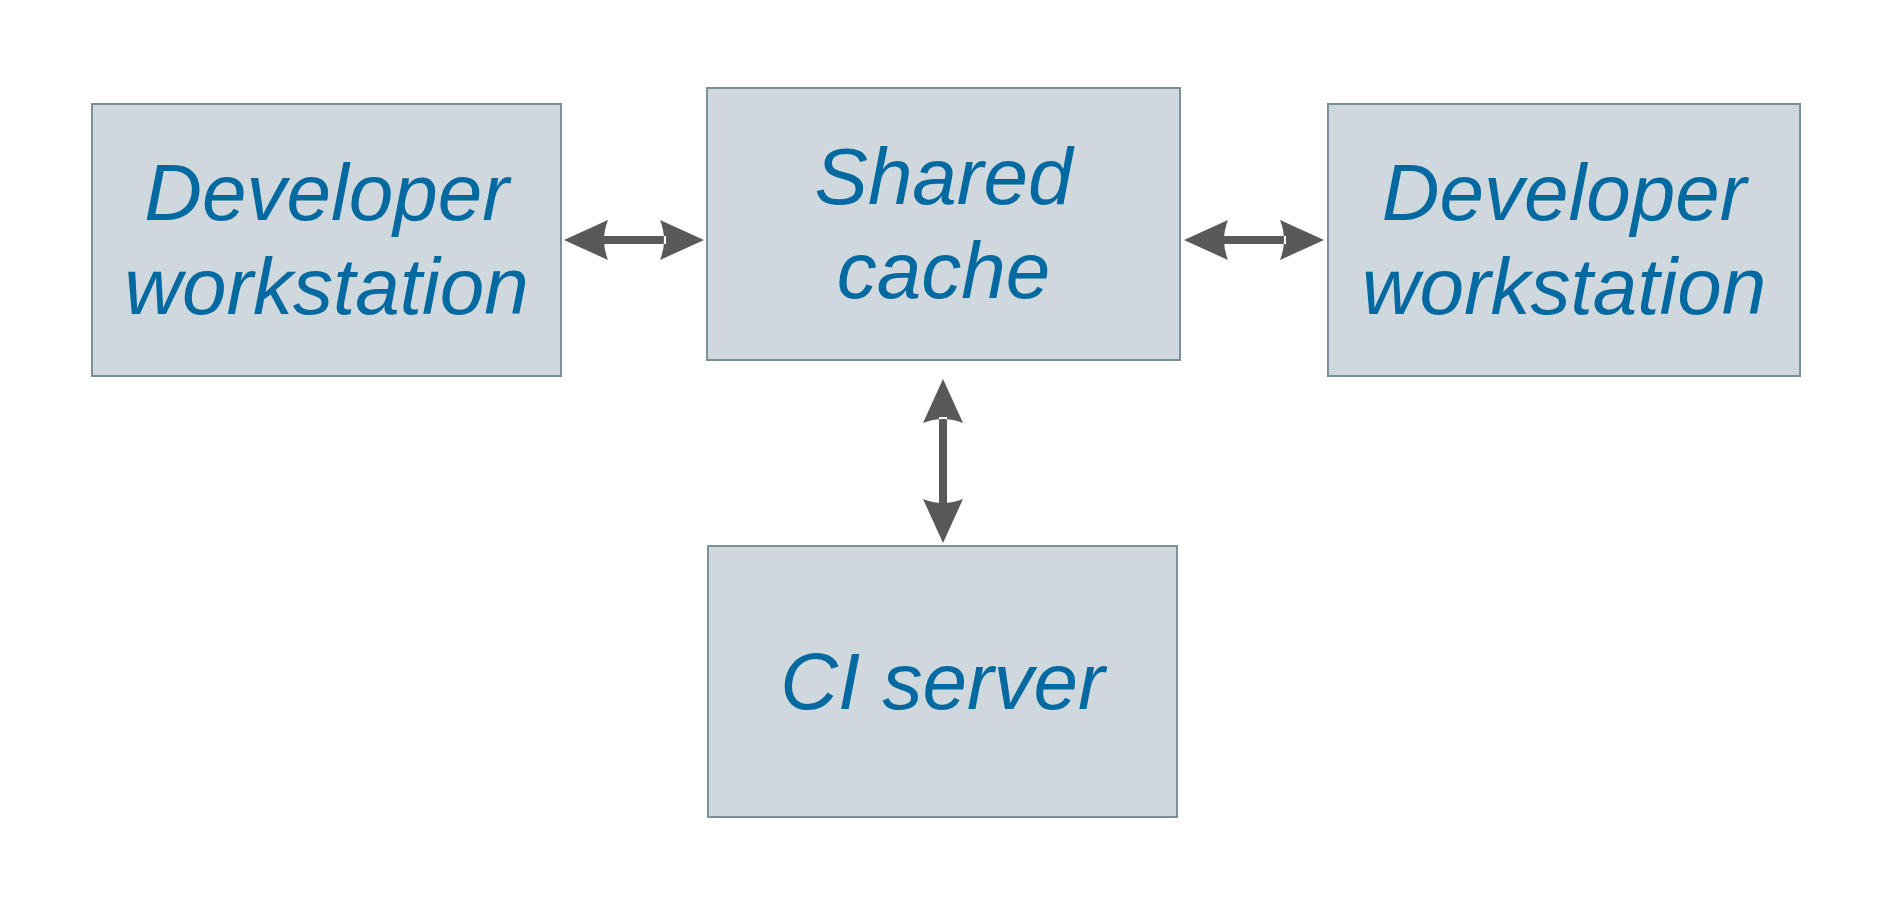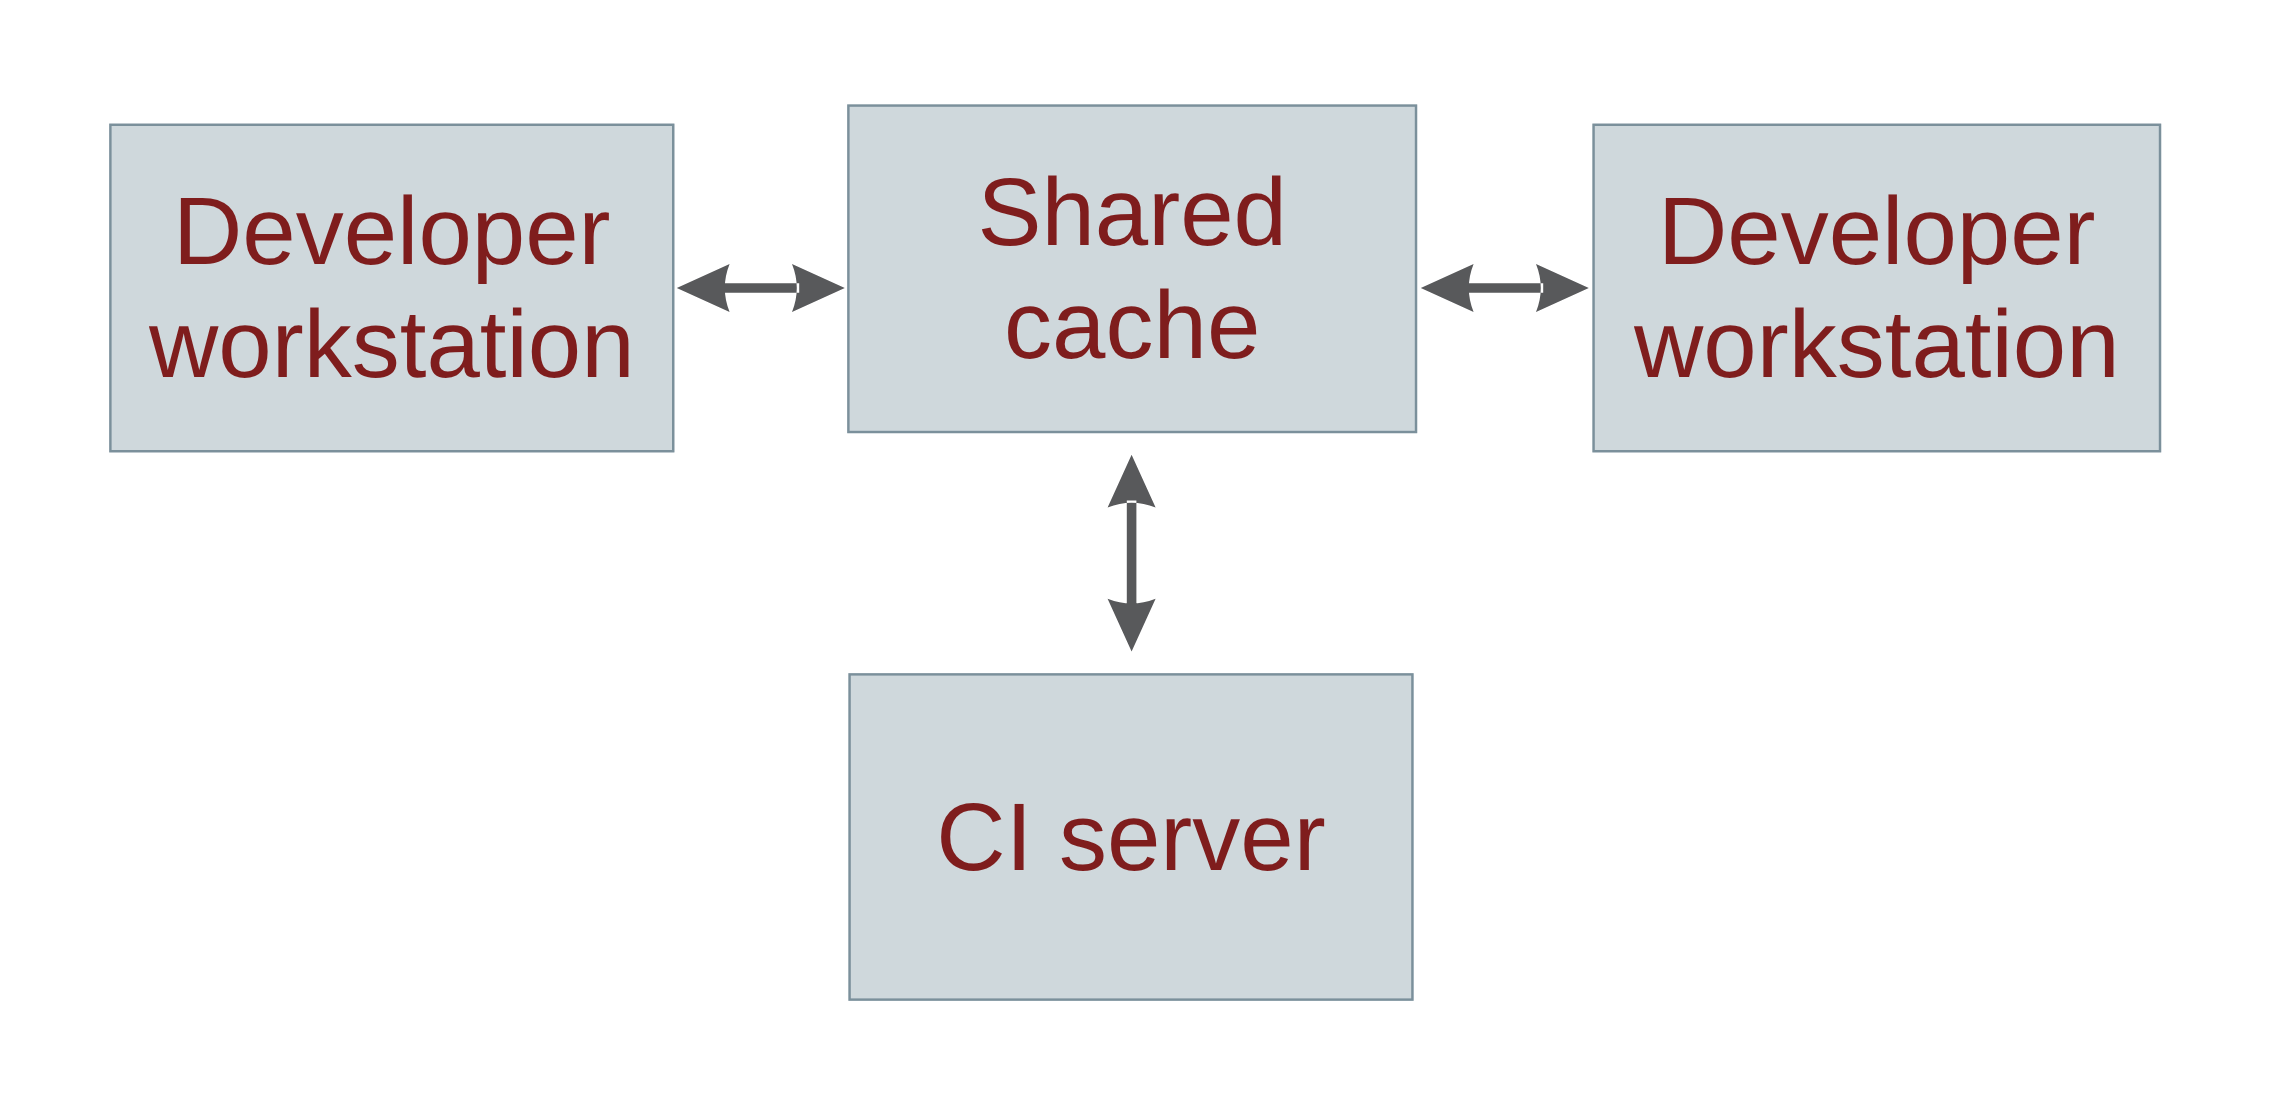--- a/index.html
+++ b/index.html
@@ -19,24 +19,25 @@
     position: absolute;
     background: #cfd8dc;
     border: 2px solid #7b909b;
     box-sizing: border-box;
     display: flex;
     align-items: center;
     justify-content: center;
     text-align: center;
   }
   .node-label {
-    color: #7f1d1d;
+    color: #0369a1;
     font-size: 80px;
     line-height: 94px;
     letter-spacing: 0px;
+    font-style: italic;
   }
   .node-label span {
     display: block;
   }
   .arrow {
     position: absolute;
     display: block;
   }
 </style>
 </head>
@@ -58,21 +59,21 @@
     </div>
   </div>
 
   <div class="node" style="left:1327px; top:103px; width:474px; height:274px;">
     <div class="node-label">
       <span>Developer</span>
       <span>workstation</span>
     </div>
   </div>
 
-  <div class="node" style="left:707px; top:545px; width:471px; height:273px;margin-top:16px;">
+  <div class="node" style="left:707px; top:545px; width:471px; height:273px;">
     <div class="node-label">
       <span>CI server</span>
     </div>
   </div>
 
   <svg class="arrow" style="left:562px; top:216px;" width="144" height="48" viewBox="0 0 144 48">
     <path d="M2 24 L46 4 Q38 24 46 44 Z
              M142 24 L98 4 Q106 24 98 44 Z
              M40 20 H104 V28 H40 Z" fill="#58595b"></path>
   </svg>

